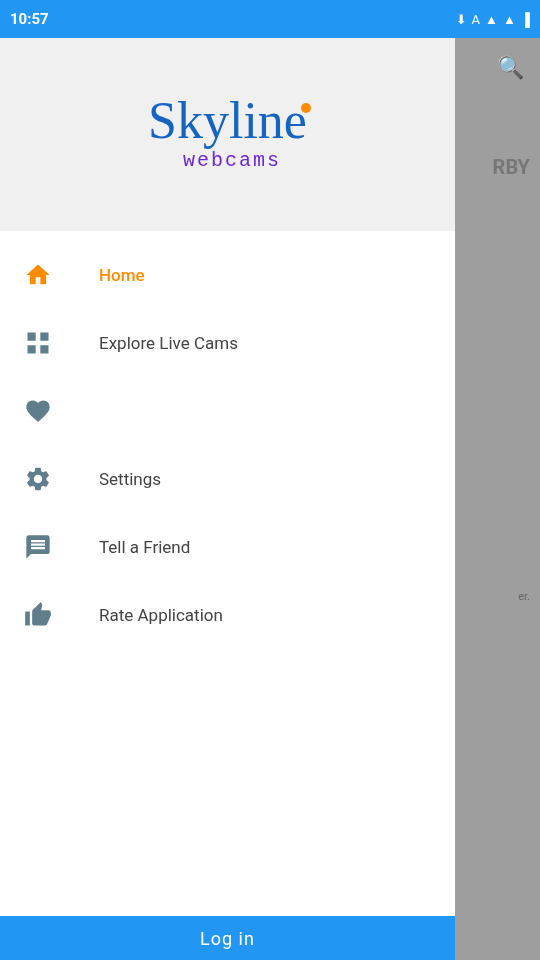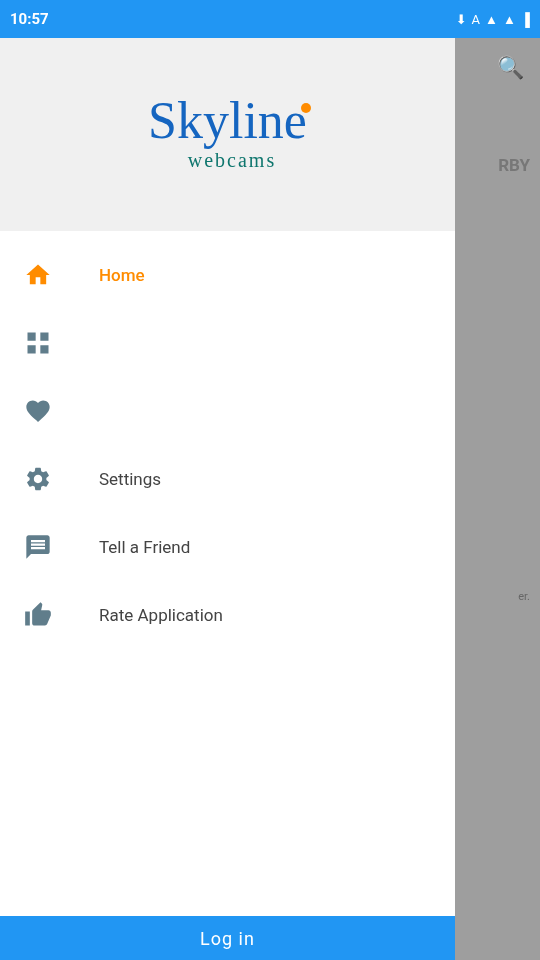--- a/index.html
+++ b/index.html
@@ -53,21 +53,21 @@
       top: 55px;
       right: 15px;
       font-size: 22px;
       color: #777;
     }
     .bg-nearby-text {
       position: absolute;
       top: 155px;
       right: 10px;
       color: #777;
-      font-size: 17px;
+      font-size: 20px;
       font-weight: bold;
     }
     .bg-lower-text {
       position: absolute;
       top: 590px;
       right: 10px;
       color: #666;
       font-size: 11px;
     }
 
@@ -111,22 +111,22 @@
       width: 10px;
       height: 10px;
       background: #FF8C00;
       border-radius: 50%;
       position: absolute;
       top: 8px;
       right: -4px;
     }
     .logo-webcams {
       font-size: 20px;
-      color: #0f766e;
-      font-family: Liberation Serif, serif;
+      color: #6d28d9;
+      font-family: Liberation Mono, monospace;
       font-weight: normal;
       letter-spacing: 2px;
       margin-top: 2px;
       margin-left: 9px;
     }
 
     
     .menu-list {
       flex: 1;
       display: flex;
@@ -222,20 +222,21 @@
       </div>
       <span class="menu-label">Home</span>
     </div>
 
     <div class="menu-item">
       <div class="menu-icon icon-explore">
         <svg width="28" height="28" viewBox="0 0 24 24" fill="#607D8B">
           <path d="M3 3h7v7H3zm11 0h7v7h-7zM3 14h7v7H3zm11 0h7v7h-7z"></path>
         </svg>
       </div>
+      <span class="menu-label">Explore Live Cams</span>
     </div>
 
     <div class="menu-item">
       <div class="menu-icon icon-fav">
         <svg width="28" height="28" viewBox="0 0 24 24" fill="#607D8B">
           <path d="M12 21.35l-1.45-1.32C5.4 15.36 2 12.28 2 8.5 2 5.42 4.42 3 7.5 3c1.74 0 3.41.81 4.5 2.09C13.09 3.81 14.76 3 16.5 3 19.58 3 22 5.42 22 8.5c0 3.78-3.4 6.86-8.55 11.54L12 21.35z"></path>
         </svg>
       </div>
     </div>
 

